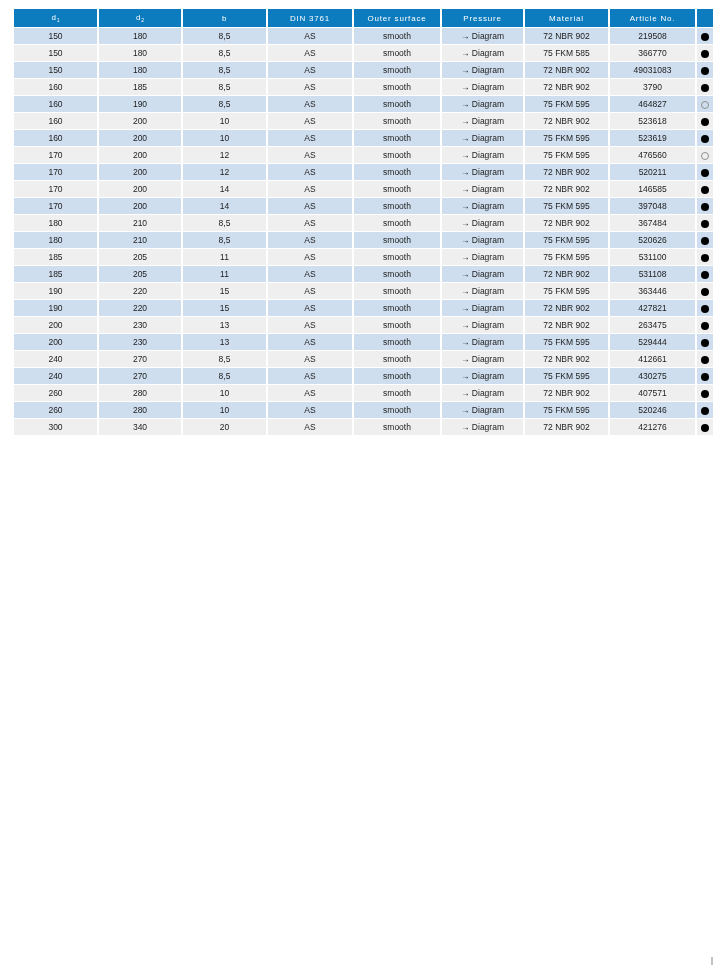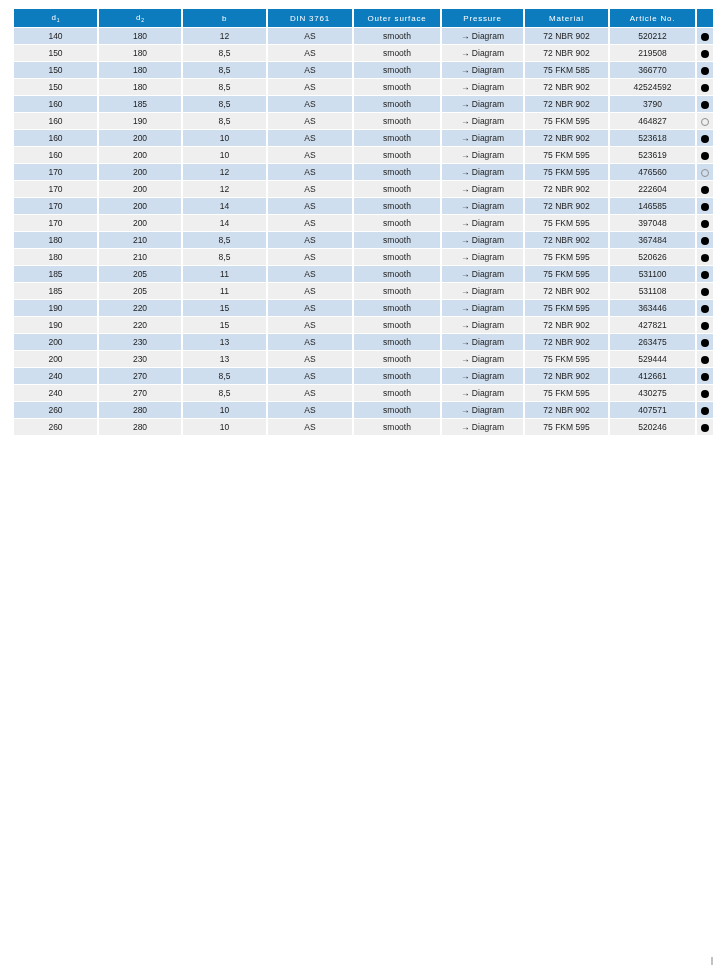--- a/index.html
+++ b/index.html
@@ -98,31 +98,20 @@
           <th>DIN 3761</th>
           <th>Outer surface</th>
           <th>Pressure</th>
           <th>Material</th>
           <th>Article No.</th>
           <th></th>
         </tr>
     </thead>
     <tbody id="table-body">
         <tr>
-          <td>140</td>
-          <td>180</td>
-          <td>12</td>
-          <td>AS</td>
-          <td>smooth</td>
-          <td>→ Diagram</td>
-          <td>72 NBR 902</td>
-          <td>520212</td>
-          <td><span class="circle filled"></span></td>
-        </tr>
-        <tr>
           <td>150</td>
           <td>180</td>
           <td>8,5</td>
           <td>AS</td>
           <td>smooth</td>
           <td>→ Diagram</td>
           <td>72 NBR 902</td>
           <td>219508</td>
           <td><span class="circle filled"></span></td>
         </tr>
@@ -138,21 +127,21 @@
           <td><span class="circle filled"></span></td>
         </tr>
         <tr>
           <td>150</td>
           <td>180</td>
           <td>8,5</td>
           <td>AS</td>
           <td>smooth</td>
           <td>→ Diagram</td>
           <td>72 NBR 902</td>
-          <td>42524592</td>
+          <td>49031083</td>
           <td><span class="circle filled"></span></td>
         </tr>
         <tr>
           <td>160</td>
           <td>185</td>
           <td>8,5</td>
           <td>AS</td>
           <td>smooth</td>
           <td>→ Diagram</td>
           <td>72 NBR 902</td>
@@ -204,21 +193,21 @@
           <td><span class="circle open"></span></td>
         </tr>
         <tr>
           <td>170</td>
           <td>200</td>
           <td>12</td>
           <td>AS</td>
           <td>smooth</td>
           <td>→ Diagram</td>
           <td>72 NBR 902</td>
-          <td>222604</td>
+          <td>520211</td>
           <td><span class="circle filled"></span></td>
         </tr>
         <tr>
           <td>170</td>
           <td>200</td>
           <td>14</td>
           <td>AS</td>
           <td>smooth</td>
           <td>→ Diagram</td>
           <td>72 NBR 902</td>
@@ -359,18 +348,29 @@
         </tr>
         <tr>
           <td>260</td>
           <td>280</td>
           <td>10</td>
           <td>AS</td>
           <td>smooth</td>
           <td>→ Diagram</td>
           <td>75 FKM 595</td>
           <td>520246</td>
+          <td><span class="circle filled"></span></td>
+        </tr>
+        <tr>
+          <td>300</td>
+          <td>340</td>
+          <td>20</td>
+          <td>AS</td>
+          <td>smooth</td>
+          <td>→ Diagram</td>
+          <td>72 NBR 902</td>
+          <td>421276</td>
           <td><span class="circle filled"></span></td>
         </tr>
       </tbody>
   </table>
   <div class="corner-mark"></div>
 </div>
 
 </body></html>

